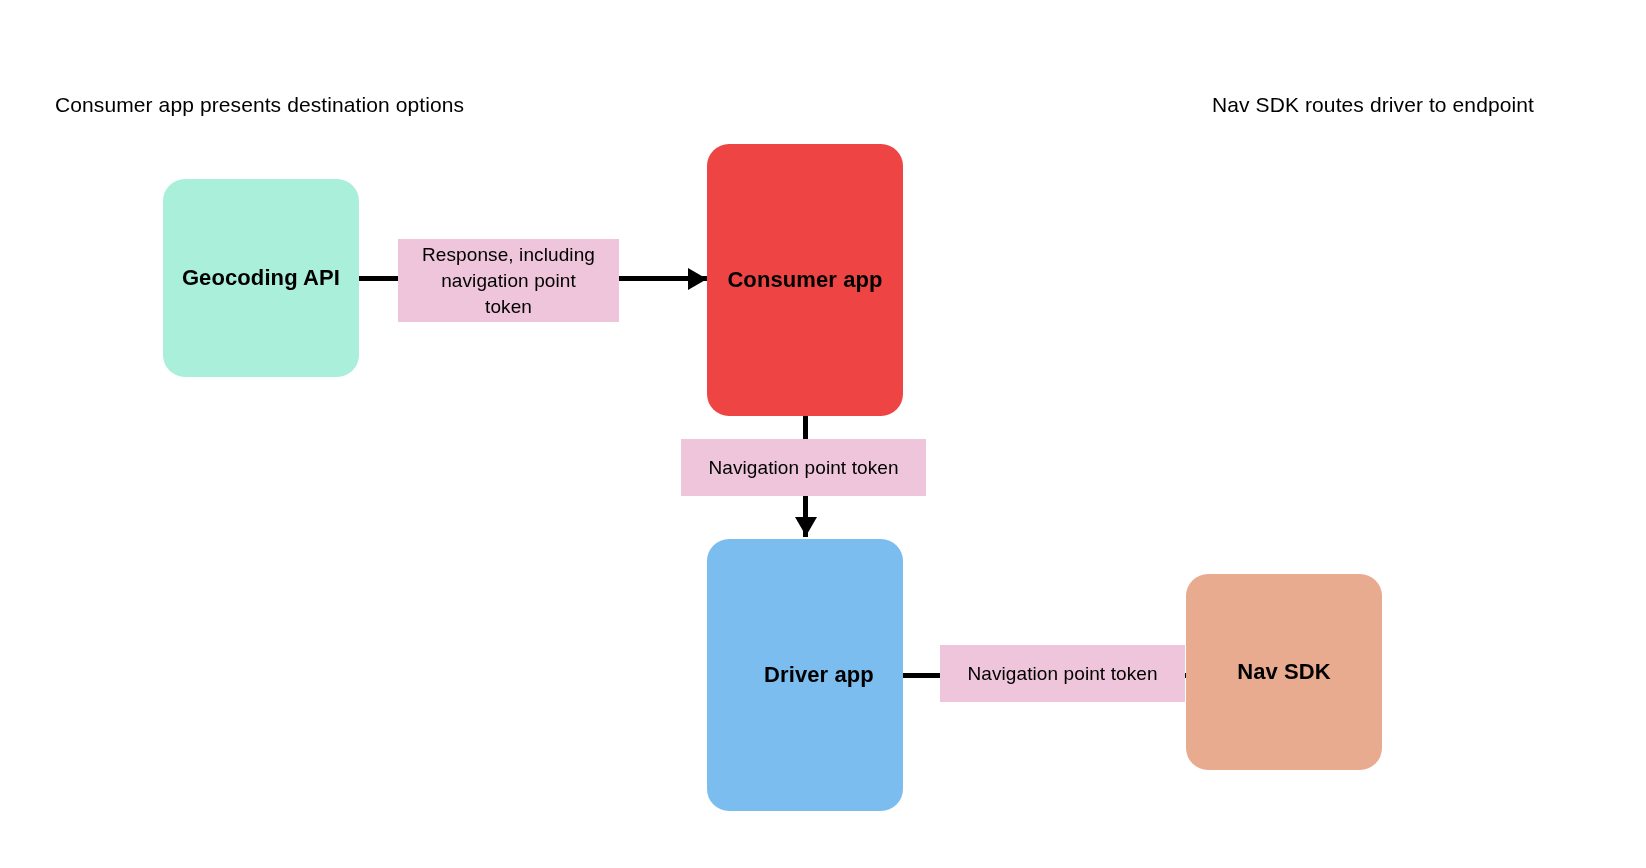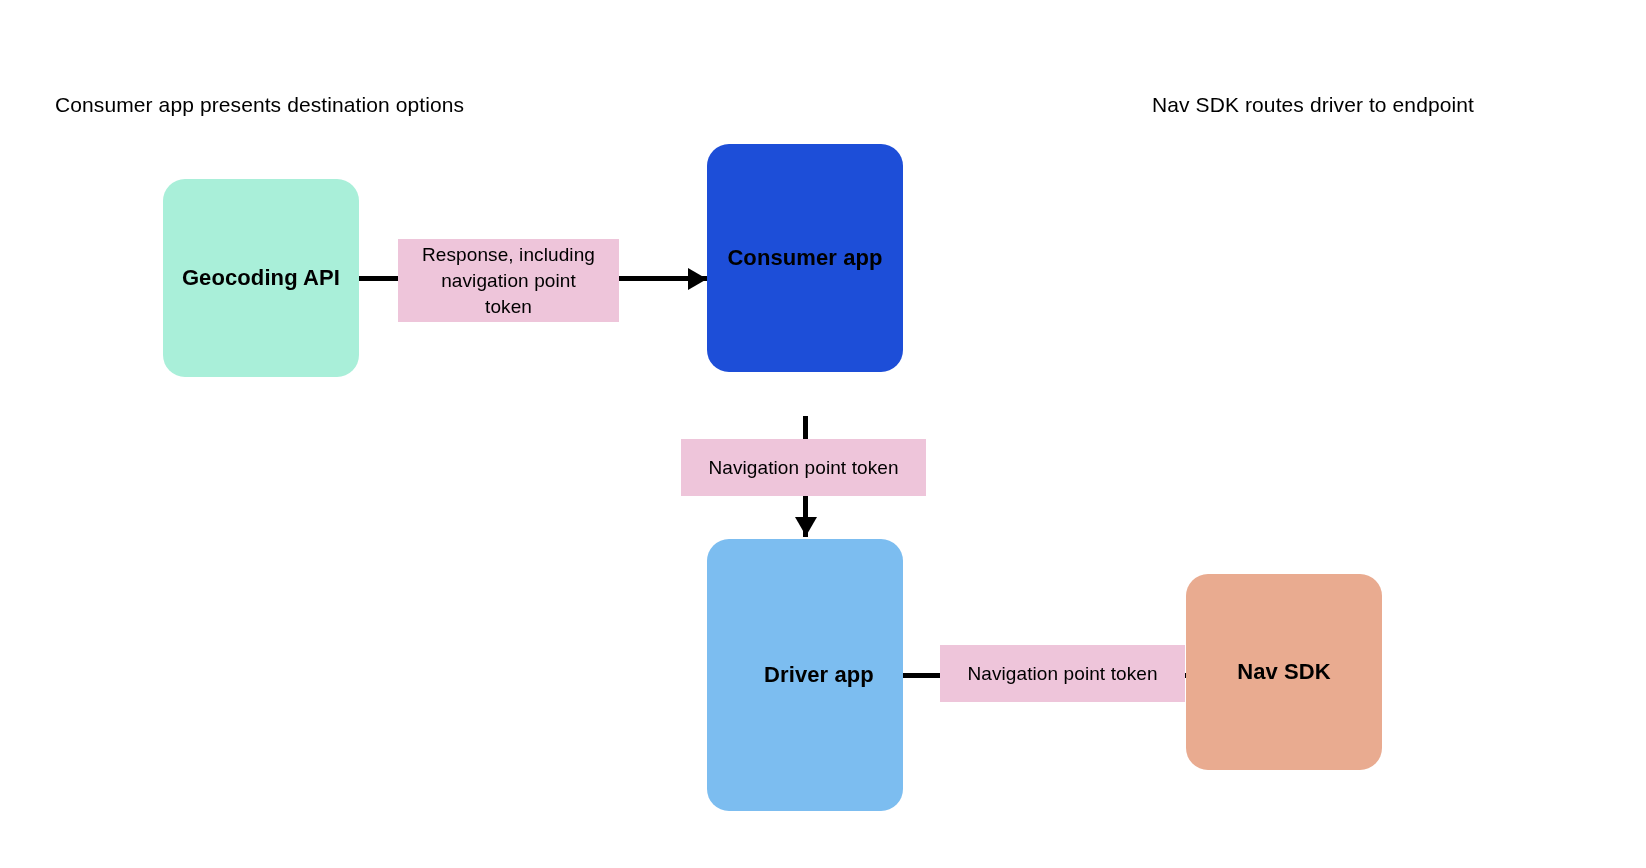--- a/index.html
+++ b/index.html
@@ -29,21 +29,21 @@
     position: absolute;
     font-size: 21px;
     font-weight: 400;
     line-height: 26px;
     color: #000000;
     white-space: nowrap;
     letter-spacing: 0.1px;
   }
   #header-left   { left: 55px;   top: 56px; }
   #header-center { left: 669px;  top: 56px; }
-  #header-right  { left: 1152px; top: 56px; }
+  #header-right  { left: 1212px; top: 56px; }
 
   
   .node {
     position: absolute;
     display: flex;
     align-items: center;
     justify-content: center;
     border-radius: 22px;
     text-align: center;
     z-index: 3;
@@ -57,22 +57,22 @@
     letter-spacing: 0.1px;
   }
 
   #node-geocoding-api {
     left: 163px;  top: 143px;
     width: 196px; height: 198px;
     background: #a9efd9;
   }
   #node-consumer-app {
     left: 707px;  top: 108px;
-    width: 196px; height: 228px;
-    background: #1d4ed8;
+    width: 196px; height: 272px;
+    background: #ef4444;
   }
   #node-driver-app {
     left: 707px;  top: 503px;
     width: 196px; height: 272px;
     background: #7cbdf0;
     padding-left: 28px;
   }
   #node-nav-sdk {
     left: 1186px; top: 538px;
     width: 196px; height: 196px;

